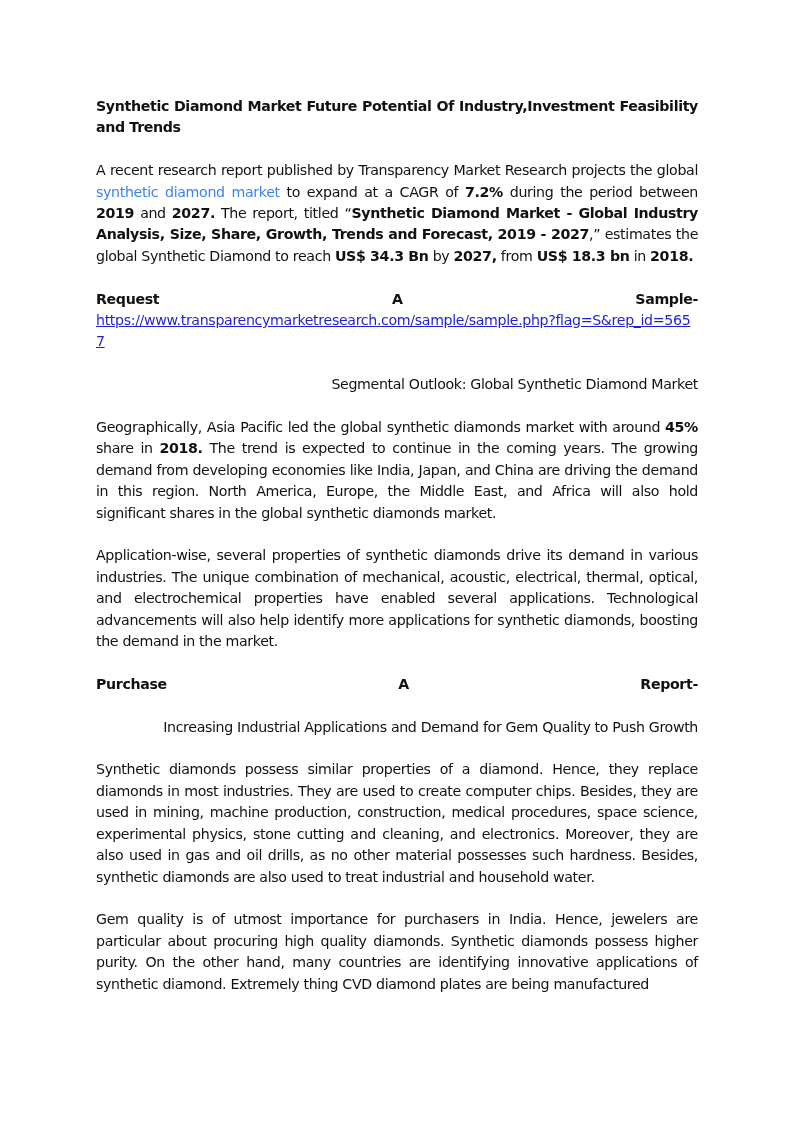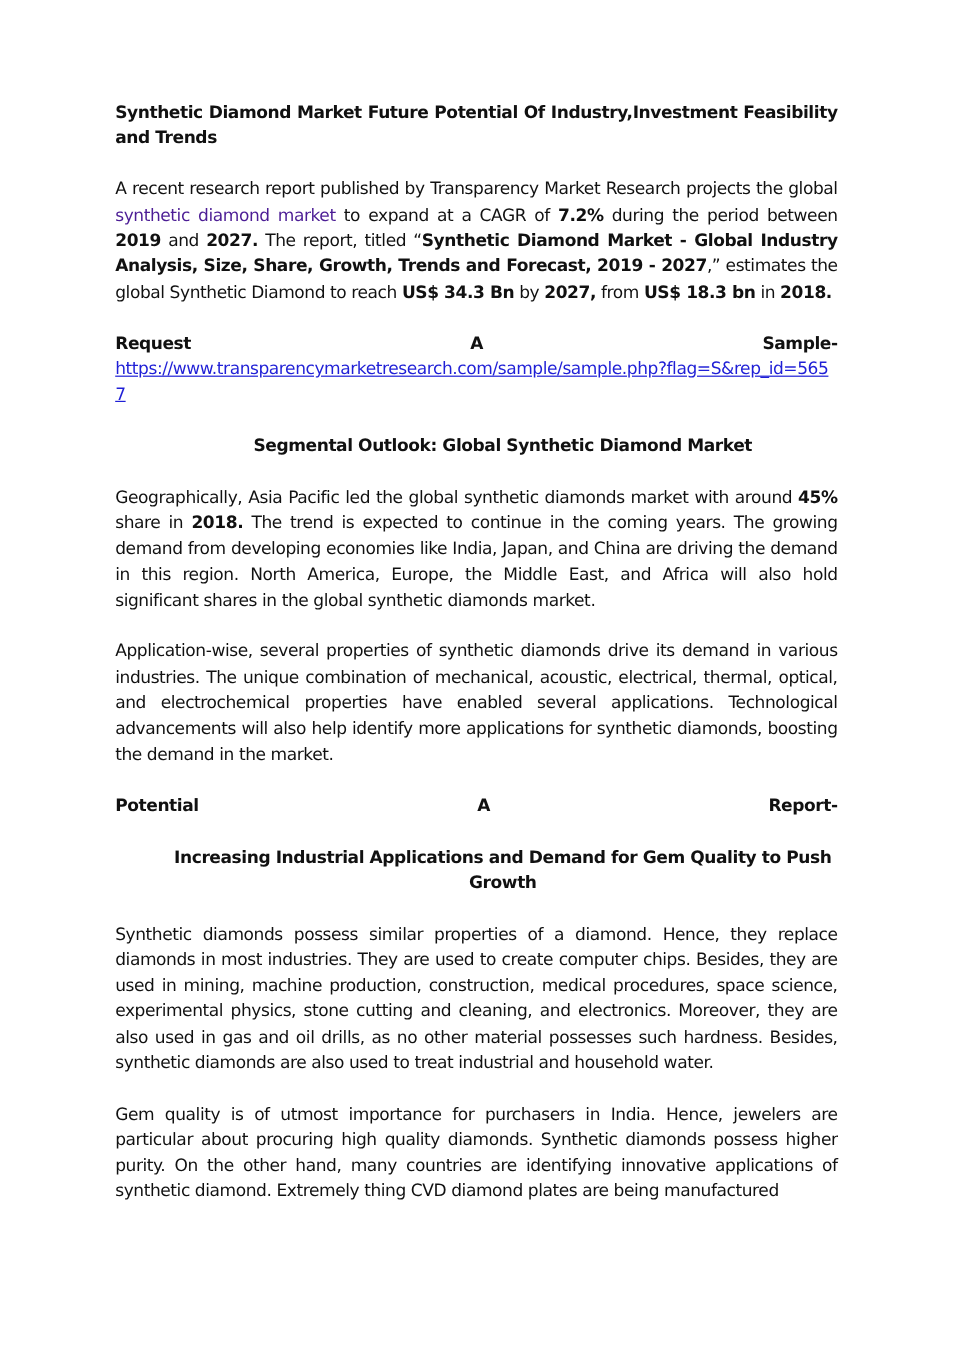--- a/index.html
+++ b/index.html
@@ -1,28 +1,28 @@
 <!DOCTYPE html>
 <html><head>
   <meta charset="utf-8">
   <style>
     html, body { margin: 0; padding: 0; background: #ffffff; }
     body { width: 794px; height: 1123px; overflow: hidden; position: relative; }
     .page {
-      position: absolute; left: 96px; top: 84px; width: 602px;
+      position: absolute; left: 96px; top: 96px; width: 602px;
       font-family: "DejaVu Sans", "Liberation Sans", sans-serif;
       font-size: 14.2px; line-height: 21.4px; color: #111111;
       letter-spacing: -0.35px;
     }
     p { margin: 0; text-align: justify; }
     .block { margin-bottom: 21.4px; }
     .title { font-weight: bold; }
-    .heading { font-weight: bold; text-align: center; margin-left: 44px; }
+    .heading { font-weight: normal; text-align: right; margin-left: 44px; }
     b { font-weight: bold; }
-    .inline-link { color: #4c1d95; text-decoration: none; }
+    .inline-link { color: #3b82f6; text-decoration: none; }
     .url { color: #1f1fd6; text-decoration: underline; word-break: break-all; }
     .cta-row { display: flex; justify-content: space-between; font-weight: bold; text-align: right; }
   </style>
 </head>
 <body>
 
 <div class="page">
 
   <p class="block title">Synthetic Diamond Market Future Potential Of Industry,Investment Feasibility and Trends</p>
 
@@ -38,21 +38,21 @@
   </div>
 
   <p class="block heading">Segmental Outlook: Global Synthetic Diamond Market</p>
 
   <p class="block"><span>Geographically, Asia Pacific led the global synthetic diamonds market with around </span><b>45%</b><span> share in </span><b>2018.</b><span> The trend is expected to continue in the coming years. The growing demand from developing economies like India, Japan, and China are driving the demand in this region. North America, Europe, the Middle East, and Africa will also hold significant shares in the global synthetic diamonds market.</span></p>
 
   <p class="block">Application-wise, several properties of synthetic diamonds drive its demand in various industries. The unique combination of mechanical, acoustic, electrical, thermal, optical, and electrochemical properties have enabled several applications. Technological advancements will also help identify more applications for synthetic diamonds, boosting the demand in the market.</p>
 
   <div class="block">
     <div class="cta-row">
-      <span>Potential</span>
+      <span>Purchase</span>
       <span>A</span>
       <span>Report-</span>
     </div>
   </div>
 
   <p class="block heading">Increasing Industrial Applications and Demand for Gem Quality to Push Growth</p>
 
   <p class="block">Synthetic diamonds possess similar properties of a diamond. Hence, they replace diamonds in most industries. They are used to create computer chips. Besides, they are used in mining, machine production, construction, medical procedures, space science, experimental physics, stone cutting and cleaning, and electronics. Moreover, they are also used in gas and oil drills, as no other material possesses such hardness. Besides, synthetic diamonds are also used to treat industrial and household water.</p>
 
   <p class="block">Gem quality is of utmost importance for purchasers in India. Hence, jewelers are particular about procuring high quality diamonds. Synthetic diamonds possess higher purity. On the other hand, many countries are identifying innovative applications of synthetic diamond. Extremely thing CVD diamond plates are being manufactured</p>

